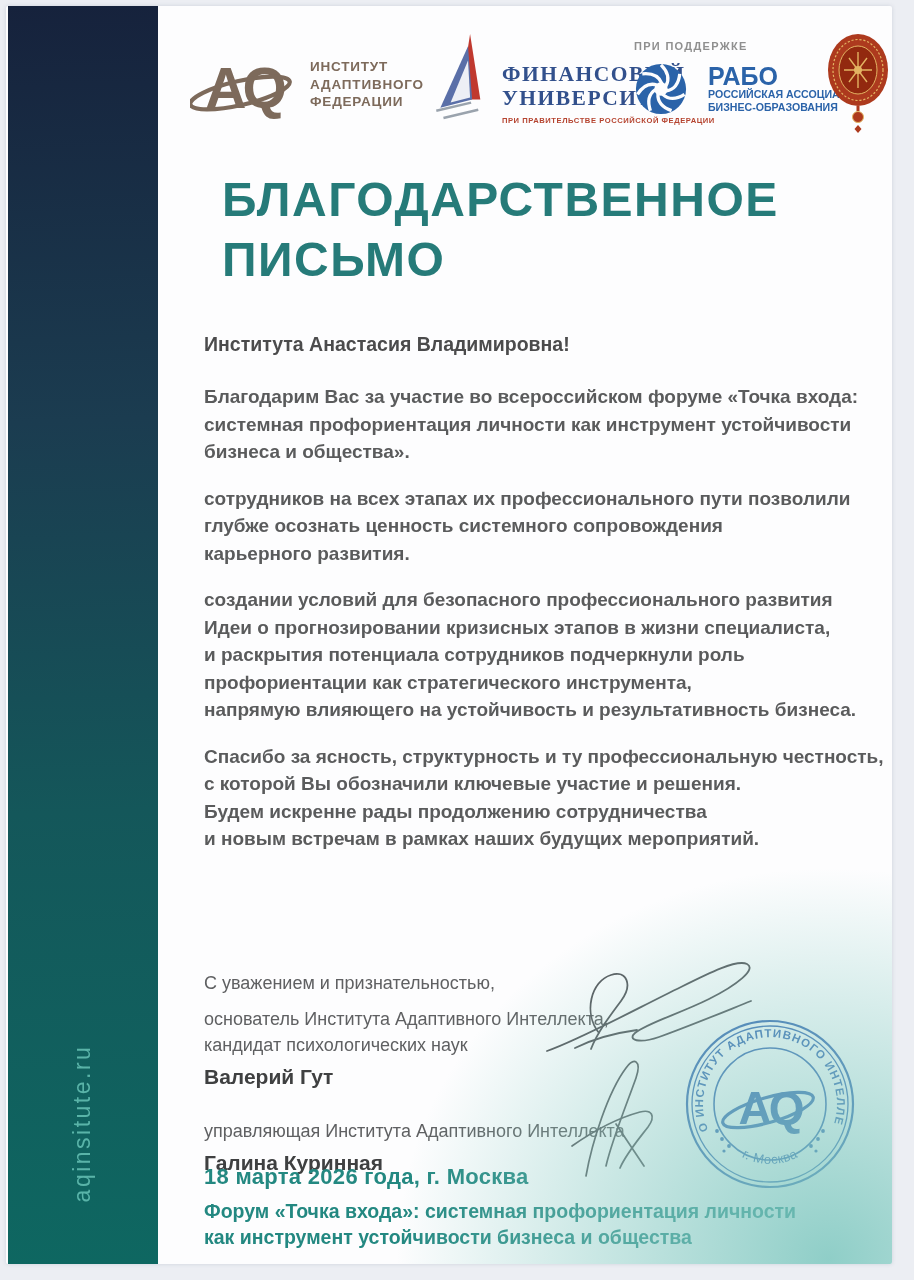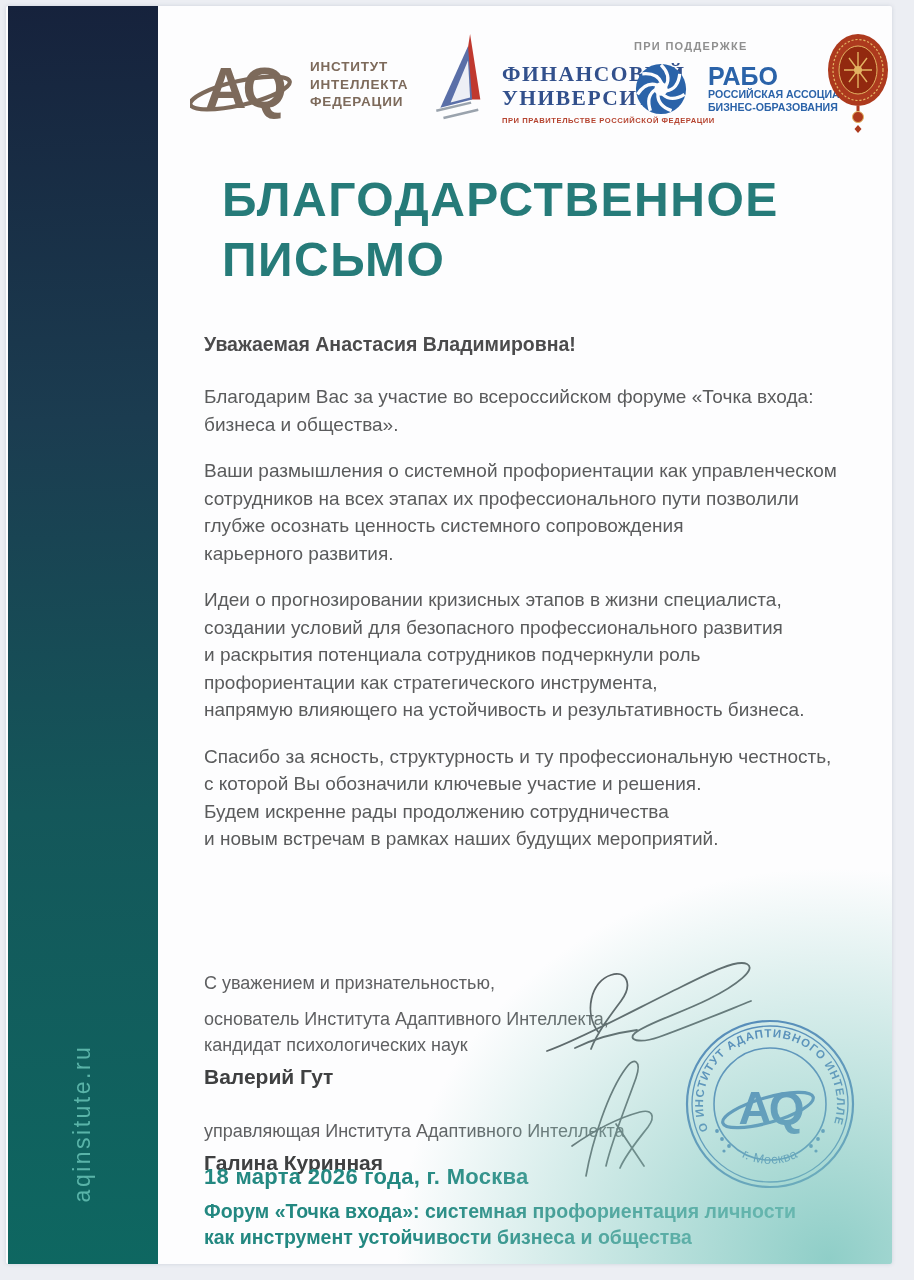--- a/index.html
+++ b/index.html
@@ -53,21 +53,21 @@
   
   .title {
     position:absolute; left:216px; top:164px;
     color:#267B79; font-weight:bold; font-size:48px; line-height:60px; letter-spacing:1.5px;
   }
   .salutation {
     position:absolute; left:198px; top:327px;
     color:#4B4B4C; font-weight:bold; font-size:19.5px;
   }
   .body-text { position:absolute; left:198px; top:377px; width:680px; }
-  .body-text p { margin:0 0 19px 0; color:#5A5B5C; font-size:19px; line-height:27.5px; }
+  .body-text p { margin:0 0 19px 0; color:#5A5B5C; font-size:19px; line-height:27.5px;font-weight:bold; }
   .body-text .ln { display:block; }
   
   .sig-block { position:absolute; left:198px; top:966px; color:#5F6062; font-size:18px; }
   .sig-regards { margin-bottom:12px; line-height:22px; }
   .sig-title { line-height:26px; }
   .sig-name { margin-top:6px; color:#3F4041; font-weight:bold; font-size:21px; line-height:26px; }
   .sig-title.mgr { margin-top:28px; }
   .sig-img1 { position:absolute; left:535px; top:945px; }
   .sig-img2 { position:absolute; left:550px; top:1048px; }
   
@@ -89,21 +89,21 @@
     </div>
   </div>
 
   <div class="logo-aq">
     <svg width="112" height="72" viewBox="0 0 112 72">
       <text x="54" y="58" text-anchor="middle" font-size="57" font-weight="bold" letter-spacing="-4" fill="#7D6A5B" font-family="Liberation Sans, sans-serif">AQ</text>
       <ellipse cx="50" cy="43" rx="51" ry="12" fill="none" stroke="#7D6A5B" stroke-width="4.2" transform="rotate(-13 50 43)"></ellipse>
     </svg>
     <div class="aq-text">
       <div>ИНСТИТУТ</div>
-      <div>ИНТЕЛЛЕКТА</div>
+      <div>АДАПТИВНОГО</div>
       <div>ФЕДЕРАЦИИ</div>
     </div>
   </div>
 
   <div class="logo-fin">
     <svg width="62" height="86" viewBox="0 0 60 84">
       <polygon points="33,0 43,64 23,64" fill="#C0392F"></polygon>
       <polygon points="31,12 35,64 4,72" fill="#5A6FA8"></polygon>
       <polygon points="31,26 33,62 14,67" fill="#EDEFF5"></polygon>
       <path d="M0,75 L34,67 M7,82 L41,74" stroke="#9AA3AD" stroke-width="2.4" fill="none"></path>
@@ -152,36 +152,36 @@
       <circle cx="38" cy="85" r="5.5" fill="#AD3A1E" stroke="#E3B463" stroke-width="1"></circle>
       <polygon points="38,93 41.5,97 38,101 34.5,97" fill="#AD3A1E"></polygon>
     </svg>
   </div>
 
   <div class="title">
     <div>БЛАГОДАРСТВЕННОЕ</div>
     <div>ПИСЬМО</div>
   </div>
 
-  <div class="salutation">Уважаемая Анастасия Владимировна!</div>
+  <div class="salutation">Института Анастасия Владимировна!</div>
 
   <div class="body-text">
     <p>
       <span class="ln">Благодарим Вас за участие во всероссийском форуме «Точка входа:</span>
+      <span class="ln">системная профориентация личности как инструмент устойчивости</span>
       <span class="ln">бизнеса и общества».</span>
     </p>
     <p>
-      <span class="ln">Ваши размышления о системной профориентации как управленческом</span>
       <span class="ln">сотрудников на всех этапах их профессионального пути позволили</span>
       <span class="ln">глубже осознать ценность системного сопровождения</span>
       <span class="ln">карьерного развития.</span>
     </p>
     <p>
+      <span class="ln">создании условий для безопасного профессионального развития</span>
       <span class="ln">Идеи о прогнозировании кризисных этапов в жизни специалиста,</span>
-      <span class="ln">создании условий для безопасного профессионального развития</span>
       <span class="ln">и раскрытия потенциала сотрудников подчеркнули роль</span>
       <span class="ln">профориентации как стратегического инструмента,</span>
       <span class="ln">напрямую влияющего на устойчивость и результативность бизнеса.</span>
     </p>
     <p>
       <span class="ln">Спасибо за ясность, структурность и ту профессиональную честность,</span>
       <span class="ln">с которой Вы обозначили ключевые участие и решения.</span>
       <span class="ln">Будем искренне рады продолжению сотрудничества</span>
       <span class="ln">и новым встречам в рамках наших будущих мероприятий.</span>
     </p>

